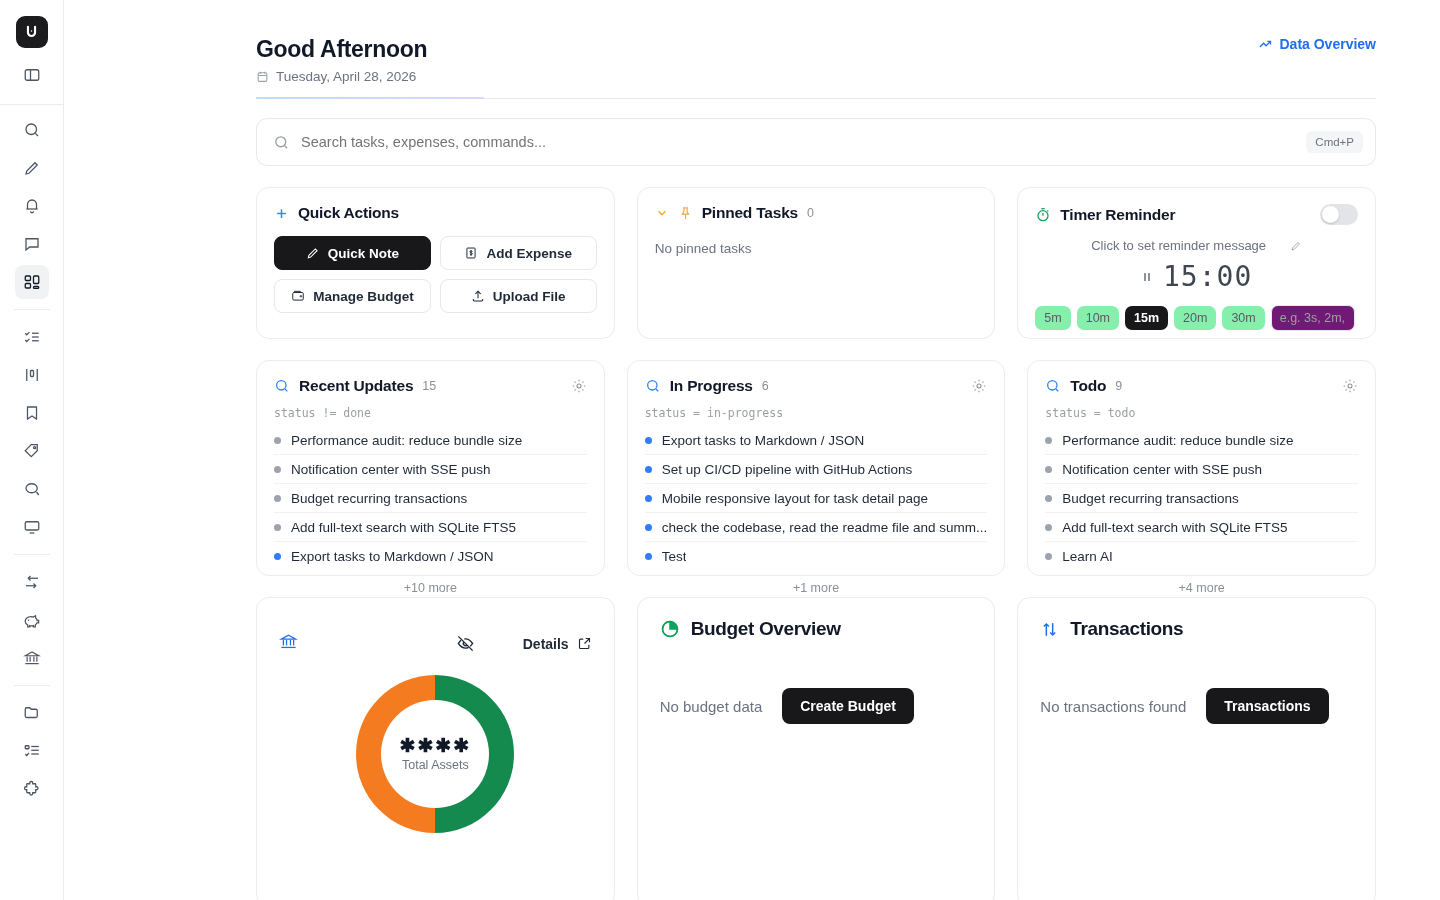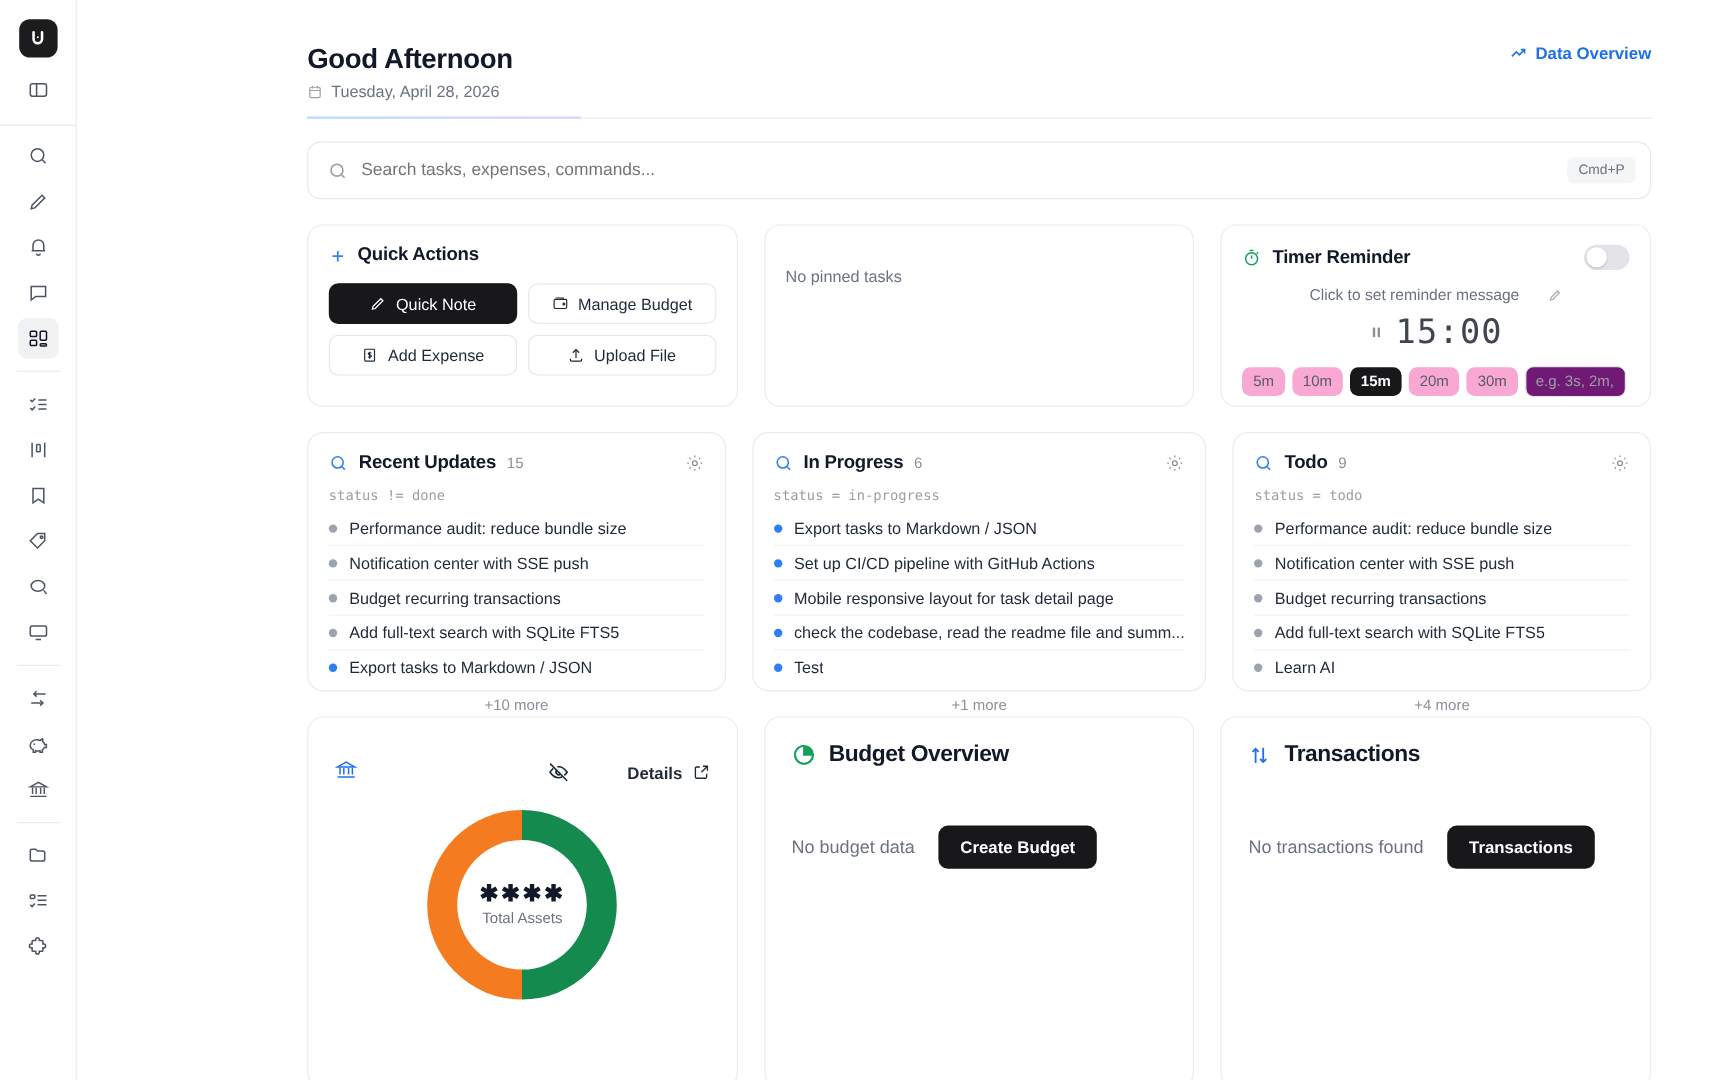--- a/index.html
+++ b/index.html
@@ -85,21 +85,21 @@
   .card-title { font-size: 15.5px; font-weight: 700; color: #111827; letter-spacing: -0.2px; }
   .count { font-size: 12.5px; color: #8a9099; font-weight: 400; }
   .spacer { flex: 1; }
 
   
   .qa-card { height: 152px; }
   .qa-grid { display: grid; grid-template-columns: 1fr 1fr; gap: 9px; margin-top: 14px; }
   .qa-btn {
     height: 34px; border: 1px solid #e7e8eb; border-radius: 8px;
     display: flex; align-items: center; justify-content: center; gap: 8px;
-    font-size: 13.5px; font-weight: 400; color: #1f2937; background: #fff; cursor: pointer;
+    font-size: 13.5px; font-weight: 700; color: #1f2937; background: #fff; cursor: pointer;
   }
   .qa-btn.primary { background: #18181b; color: #fff; border-color: #18181b; }
 
   
   .pinned-card { height: 152px; }
   .empty-note { color: #6b7280; font-size: 13.5px; margin-top: 19px; }
 
   
   .timer-card { height: 152px; position: relative; }
   .toggle {
@@ -110,21 +110,21 @@
     position: absolute; top: 2px; left: 2px; width: 17px; height: 17px;
     border-radius: 50%; background: #fff; box-shadow: 0 1px 2px rgba(0,0,0,.18);
   }
   .timer-msg { text-align: center; color: #6b7280; font-size: 13px; margin-top: 13px; display:flex; align-items:center; justify-content:center; gap:24px; cursor:pointer; }
   .timer-clock {
     display: flex; align-items: center; justify-content: center; gap: 10px; margin-top: 7px;
     font-family: "DejaVu Sans Mono", monospace; font-size: 28px; font-weight: 400; color: #3f4650; letter-spacing: 1px;
   }
   .chips { display: flex; align-items: center; gap: 6px; margin-top: 12px; }
   .chip {
-    background: #f9a8d4; color: #565c65; font-size: 12.5px;
+    background: #86efac; color: #565c65; font-size: 12.5px;
     border-radius: 7px; padding: 5px 9px; cursor: pointer;
   }
   .chip.sel { background: #18181b; color: #fff; font-weight: 600; }
   .chip-input {
     border: 1px solid #e7e8eb; border-radius: 7px; padding: 5px 8px;
     font-size: 12.5px; color: #9aa0a6; width: 84px; white-space: nowrap; overflow: hidden;
     background: #701a75;
   }
 
   
@@ -367,46 +367,58 @@
           </div>
           <div class="qa-grid">
             <div class="qa-btn primary">
               <svg width="14" height="14" viewBox="0 0 24 24" fill="none" stroke="currentColor" stroke-width="1.8">
                 <path d="M4 20l4-1 11-11-3-3L5 16l-1 4z"></path>
               </svg>
               <span>Quick Note</span>
             </div>
             <div class="qa-btn">
               <svg width="14" height="14" viewBox="0 0 24 24" fill="none" stroke="currentColor" stroke-width="1.7">
+                <rect x="5" y="3.5" width="14" height="17" rx="1.2"></rect>
+                  <path d="M12 7v10"></path>
+                  <path d="M14.5 9.2c-.5-.8-4.5-1.2-4.5.8s4.5 1.2 4.5 3.2-4 1.6-4.5.8"></path>
+              </svg>
+              <span>Add Expense</span>
+            </div>
+            <div class="qa-btn">
+              <svg width="14" height="14" viewBox="0 0 24 24" fill="none" stroke="currentColor" stroke-width="1.7">
                 <rect x="3" y="6" width="18" height="13" rx="2"></rect>
                   <path d="M16 6V4H5"></path>
                   <circle cx="17" cy="12.5" r="1.3"></circle>
               </svg>
               <span>Manage Budget</span>
-            </div>
-            <div class="qa-btn">
-              <svg width="14" height="14" viewBox="0 0 24 24" fill="none" stroke="currentColor" stroke-width="1.7">
-                <rect x="5" y="3.5" width="14" height="17" rx="1.2"></rect>
-                  <path d="M12 7v10"></path>
-                  <path d="M14.5 9.2c-.5-.8-4.5-1.2-4.5.8s4.5 1.2 4.5 3.2-4 1.6-4.5.8"></path>
-              </svg>
-              <span>Add Expense</span>
             </div>
             <div class="qa-btn">
               <svg width="14" height="14" viewBox="0 0 24 24" fill="none" stroke="currentColor" stroke-width="1.8">
                 <path d="M12 16V4"></path>
                   <path d="M7.5 8.5L12 4l4.5 4.5"></path>
                   <path d="M4 17v2a1.5 1.5 0 0 0 1.5 1.5h13A1.5 1.5 0 0 0 20 19v-2"></path>
               </svg>
               <span>Upload File</span>
             </div>
           </div>
         </div>
 
         <div class="card pinned-card">
+          <div class="card-hd">
+            <svg width="14" height="14" viewBox="0 0 24 24" fill="none" stroke="#f5a623" stroke-width="2.2">
+              <path d="M6 9l6 6 6-6"></path>
+            </svg>
+            <svg width="15" height="15" viewBox="0 0 24 24" fill="none" stroke="#f5a623" stroke-width="1.8">
+              <path d="M8 3h8"></path>
+                <path d="M9.5 3v6L7 13h10l-2.5-4V3"></path>
+                <path d="M12 13v8"></path>
+            </svg>
+            <span class="card-title">Pinned Tasks</span>
+            <span class="count">0</span>
+          </div>
           <div class="empty-note">No pinned tasks</div>
         </div>
 
         <div class="card timer-card">
           <div class="card-hd">
             <svg width="16" height="16" viewBox="0 0 24 24" fill="none" stroke="#13a05a" stroke-width="1.9">
               <circle cx="12" cy="13" r="7.5"></circle>
                 <path d="M12 13V9"></path>
                 <path d="M9.5 2.5h5"></path>
                 <path d="M18.5 6.5l1.5-1.5"></path>

